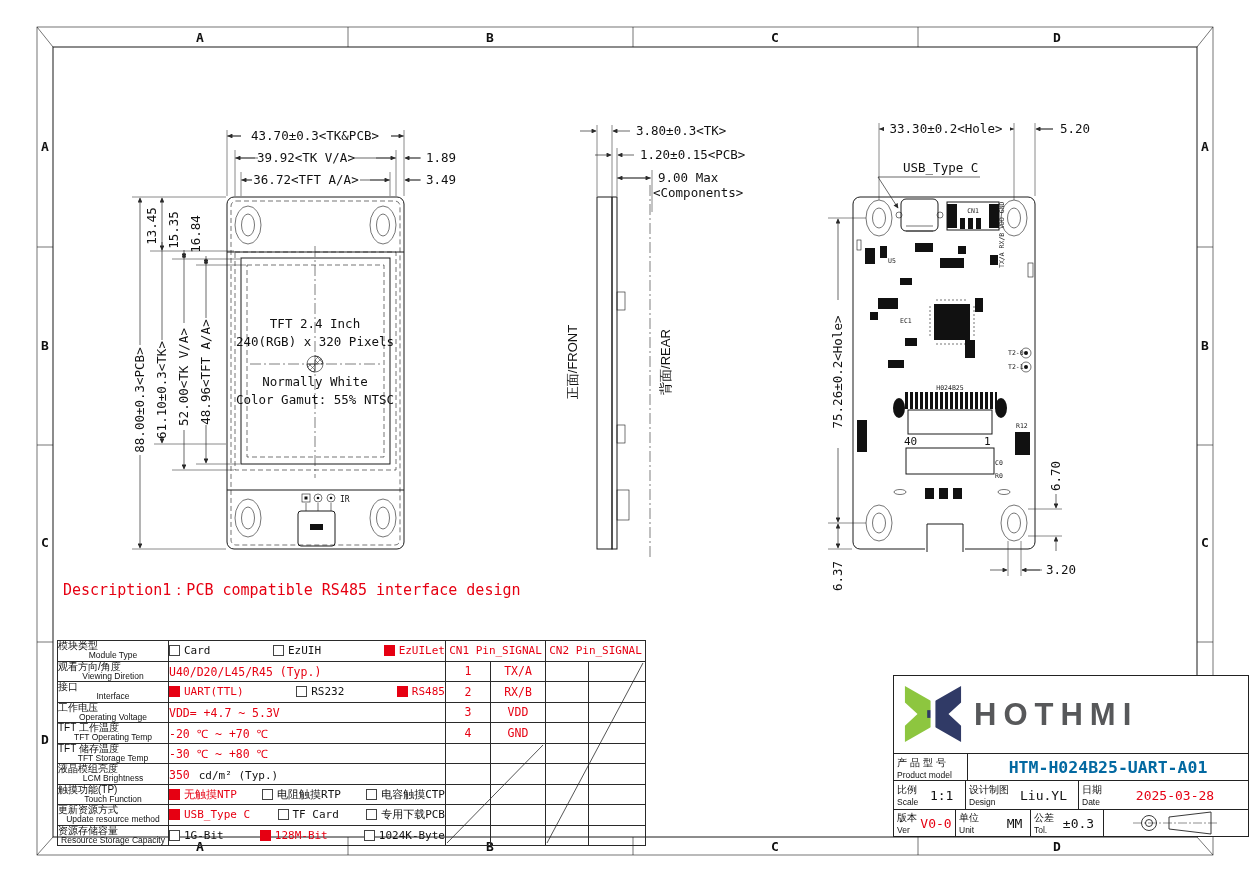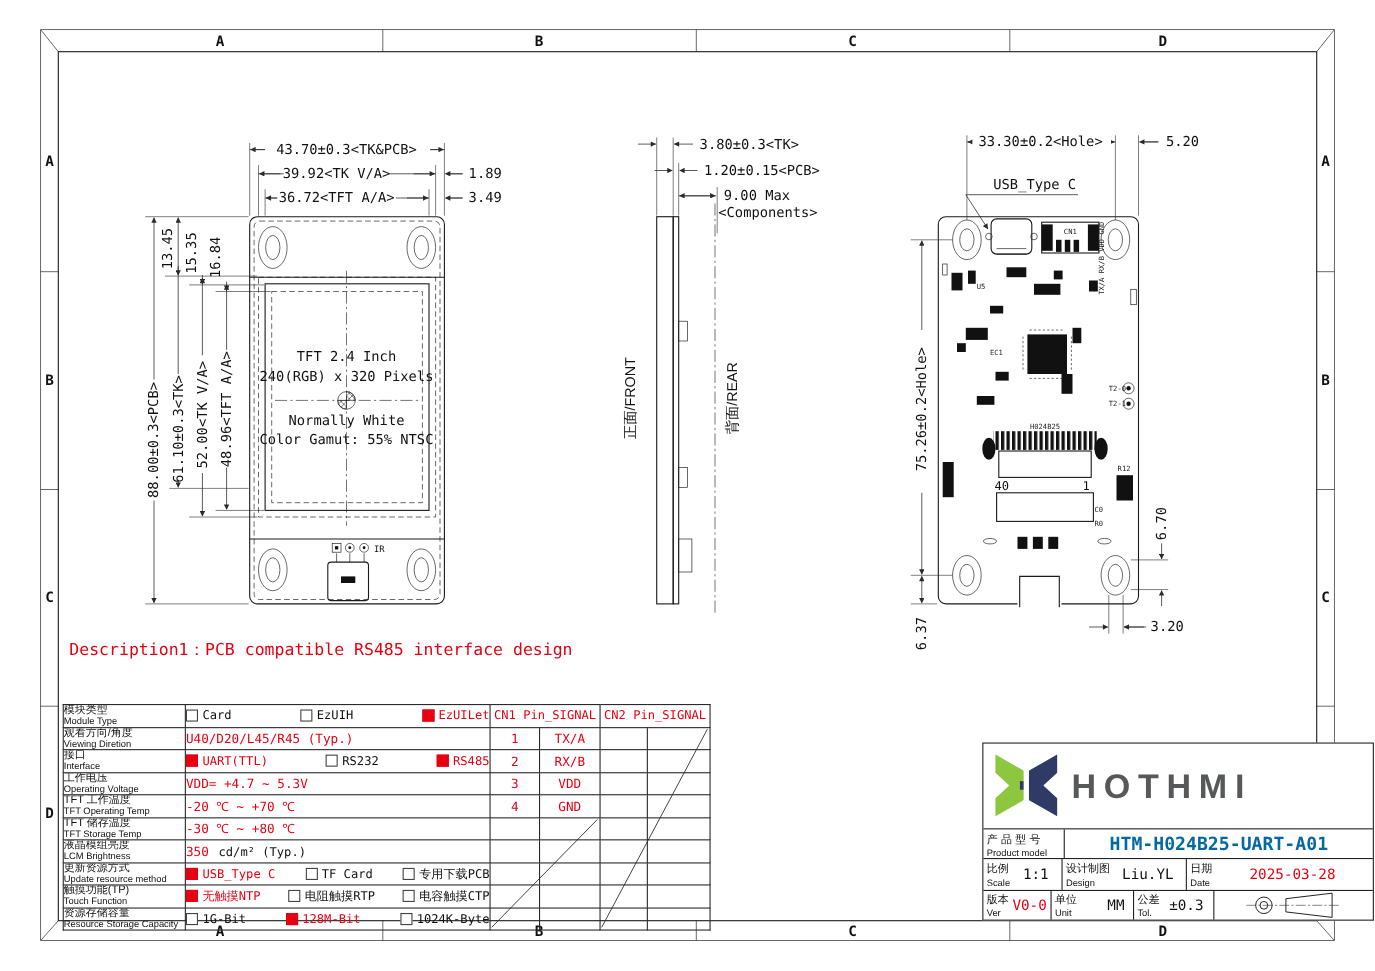--- a/index.html
+++ b/index.html
@@ -24,21 +24,21 @@
   
   .notes{position:absolute;left:63px;top:573px;z-index:2;color:#e60012;}
   .n1{font:600 16px "Liberation Sans",sans-serif;letter-spacing:.5px;}
   .n2{font:15px "DejaVu Sans Mono",monospace;margin-top:8px;}
   
   table.spec{position:absolute;left:57px;top:640px;width:588px;z-index:1;
              border-collapse:collapse;table-layout:fixed;background:transparent;}
   .spec td{border:1px solid #2a2a2a;padding:0;height:19.5px;overflow:hidden;vertical-align:middle;}
   .lblc{padding-left:3px;}
   .lblc .cn{font:10px "Liberation Sans",sans-serif;color:#111;line-height:10px;}
-  .lblc .en{font:8.5px "Liberation Sans",sans-serif;color:#111;line-height:9px;}
+  .lblc .en{font:8.5px "Liberation Sans",sans-serif;color:#111;line-height:9px;text-align:center;}
   .valc{padding:0 7px;}
   .opts{display:flex;justify-content:space-between;align-items:center;height:100%;}
   .opt{display:flex;align-items:center;gap:4px;font:11px "DejaVu Sans Mono",monospace;color:#111;white-space:nowrap;}
   .cb{width:9px;height:9px;border:1px solid #444;background:#fff;display:inline-block;flex:0 0 auto;}
   .cb.on{background:#e60012;border-color:#e60012;}
   .opt.on .ot{color:#e60012;}
   .vred{font:11.5px "DejaVu Sans Mono",monospace;color:#e60012;white-space:nowrap;}
   .vblk{font:11px "DejaVu Sans Mono",monospace;color:#111;white-space:nowrap;}
   .pinc{text-align:center;font:11.5px "DejaVu Sans Mono",monospace;color:#e60012;}
   .cnh{text-align:center;font:11px "DejaVu Sans Mono",monospace;color:#e60012;white-space:nowrap;}
@@ -448,62 +448,62 @@
             <div class="en">LCM Brightness</div>
           </td>
     <td class="valc"><span class="vred">350</span>&nbsp;&nbsp;<span class="vblk">cd/m²  (Typ.)</span></td>
     <td></td>
           <td></td>
     <td></td>
           <td></td>
   </tr>
   <tr>
     <td class="lblc">
+            <div class="cn">触摸功能(TP)</div>
+            <div class="en">Touch Function</div>
+          </td>
+    <td class="valc">
+            <div class="opts">
+      <span class="opt on">
+                <span class="cb on"></span>
+                <span class="ot">无触摸NTP</span>
+              </span>
+      <span class="opt">
+                <span class="cb"></span>
+                <span class="ot">电阻触摸RTP</span>
+              </span>
+      <span class="opt">
+                <span class="cb"></span>
+                <span class="ot">电容触摸CTP</span>
+              </span>
+    </div>
+          </td>
+    <td></td>
+          <td></td>
+    <td></td>
+          <td></td>
+  </tr>
+  <tr>
+    <td class="lblc">
             <div class="cn">更新资源方式</div>
             <div class="en">Update resource method</div>
           </td>
     <td class="valc">
             <div class="opts">
       <span class="opt on">
                 <span class="cb on"></span>
                 <span class="ot">USB_Type C</span>
               </span>
       <span class="opt">
                 <span class="cb"></span>
                 <span class="ot">TF Card</span>
               </span>
       <span class="opt">
                 <span class="cb"></span>
                 <span class="ot">专用下载PCB</span>
-              </span>
-    </div>
-          </td>
-    <td></td>
-          <td></td>
-    <td></td>
-          <td></td>
-  </tr>
-  <tr>
-    <td class="lblc">
-            <div class="cn">触摸功能(TP)</div>
-            <div class="en">Touch Function</div>
-          </td>
-    <td class="valc">
-            <div class="opts">
-      <span class="opt on">
-                <span class="cb on"></span>
-                <span class="ot">无触摸NTP</span>
-              </span>
-      <span class="opt">
-                <span class="cb"></span>
-                <span class="ot">电阻触摸RTP</span>
-              </span>
-      <span class="opt">
-                <span class="cb"></span>
-                <span class="ot">电容触摸CTP</span>
               </span>
     </div>
           </td>
     <td></td>
           <td></td>
     <td></td>
           <td></td>
   </tr>
   <tr>
     <td class="lblc">

